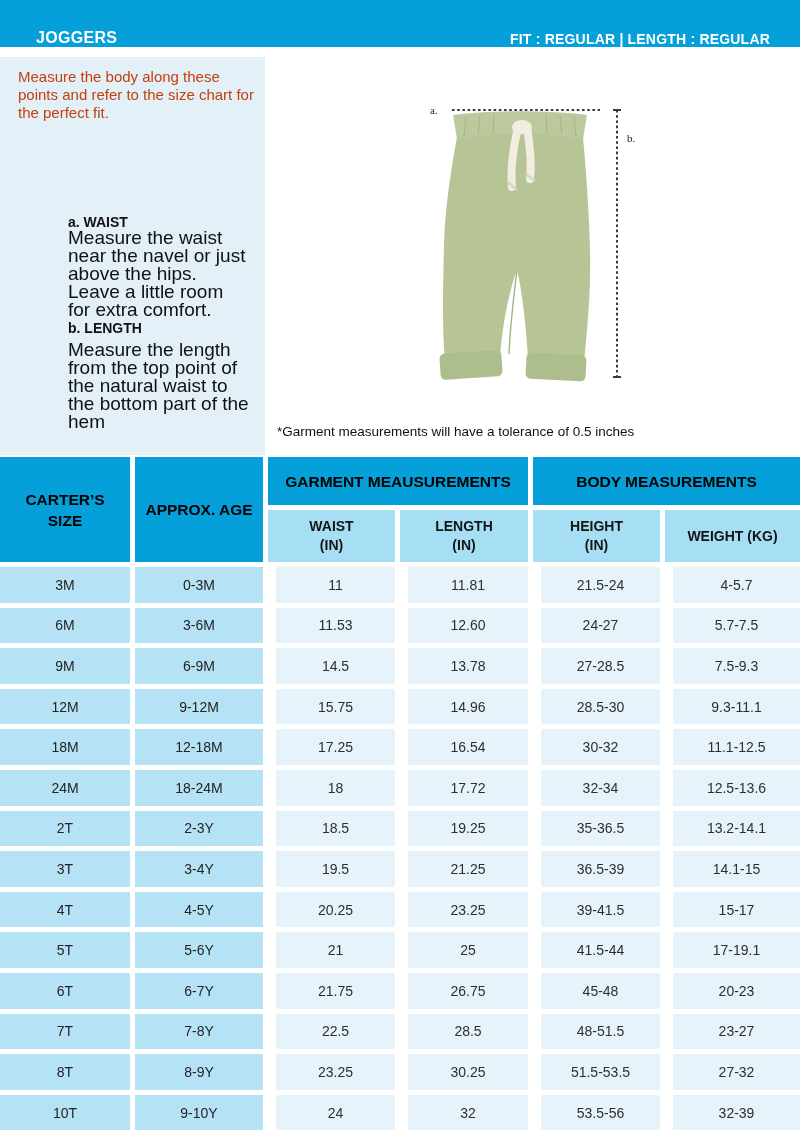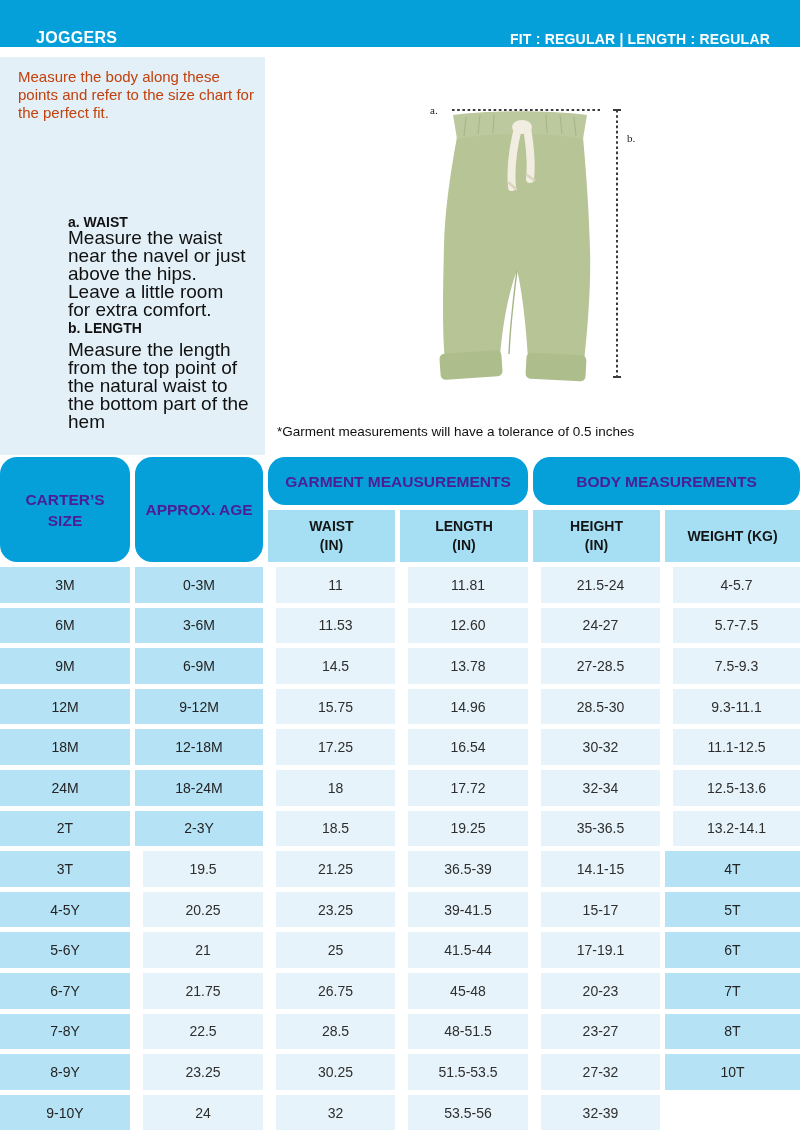--- a/index.html
+++ b/index.html
@@ -40,23 +40,22 @@
     position:absolute;left:0;top:457px;width:800px;height:675px;overflow:hidden;
     display:grid;
     grid-template-columns:130px 128px 127px 128px 127px 135px;
     grid-template-rows:48px 52px;
     grid-auto-rows:35.6px;
     column-gap:5px;row-gap:5px;
     background:#ffffff;
   }
   .cell{display:flex;align-items:center;justify-content:center;text-align:center;}
   .hdr{
-    background:#05A0DA;color:#4c1d95;font-weight:bold;font-size:15.5px;line-height:21px;
+    background:#05A0DA;color:#000000;font-weight:bold;font-size:15.5px;line-height:21px;
     white-space:pre-line;
-    border-radius:17px;
   }
   .carter{grid-column:1;grid-row:1/3;}
   .approx{grid-column:2;grid-row:1/3;text-align:center;}
   .garment{grid-column:3/5;grid-row:1;}
   .bodym{grid-column:5/7;grid-row:1;}
   .sub{
     background:#A6DFF3;color:#141414;font-weight:bold;font-size:14px;line-height:19px;
     white-space:pre-line;grid-row:2;
   }
   .c3{grid-column:3;} .c4{grid-column:4;} .c5{grid-column:5;} .c6{grid-column:6;}
@@ -167,20 +166,21 @@
     <div class="cell data-cell">12.5-13.6</div>
 
     <div class="cell label-cell">2T</div>
     <div class="cell label-cell">2-3Y</div>
     <div class="cell data-cell">18.5</div>
     <div class="cell data-cell">19.25</div>
     <div class="cell data-cell">35-36.5</div>
     <div class="cell data-cell">13.2-14.1</div>
 
     <div class="cell label-cell">3T</div>
+    <div class="cell label-cell">3-4Y</div>
     <div class="cell data-cell">19.5</div>
     <div class="cell data-cell">21.25</div>
     <div class="cell data-cell">36.5-39</div>
     <div class="cell data-cell">14.1-15</div>
 
     <div class="cell label-cell">4T</div>
     <div class="cell label-cell">4-5Y</div>
     <div class="cell data-cell">20.25</div>
     <div class="cell data-cell">23.25</div>
     <div class="cell data-cell">39-41.5</div>

